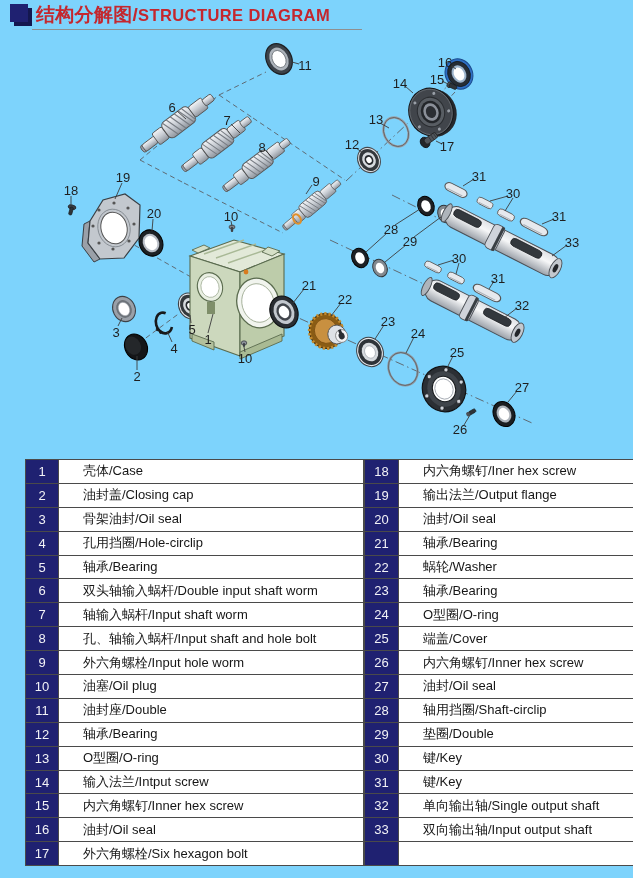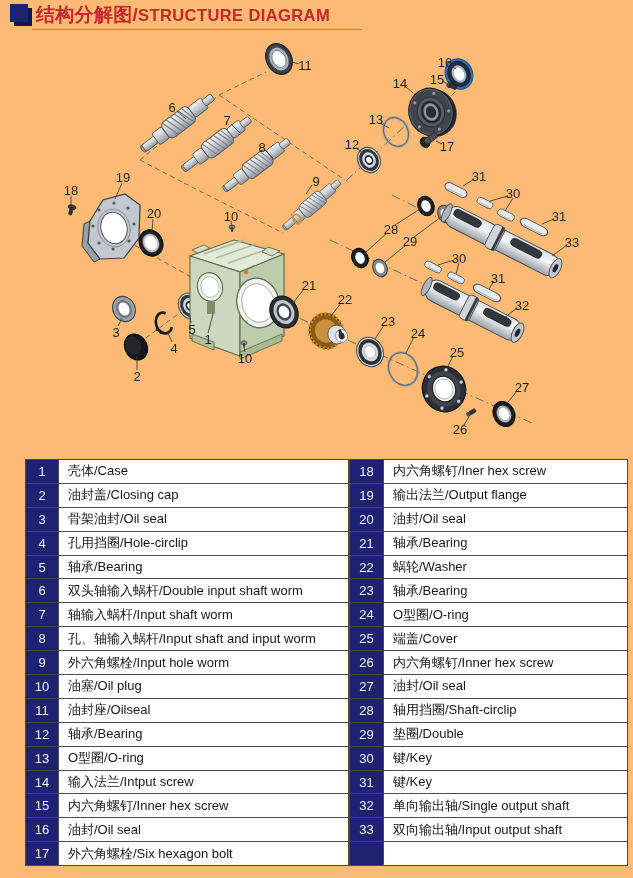--- a/index.html
+++ b/index.html
@@ -1,18 +1,18 @@
 <!DOCTYPE html>
 <html><head>
 <meta charset="utf-8">
 <style>
   html,body{margin:0;padding:0;background:#fff}
   body{width:633px;height:878px;position:relative;overflow:hidden;
        font-family:"Liberation Sans","DejaVu Sans",sans-serif;}
-  .page{position:absolute;inset:0;background:#fdba74}
+  .page{position:absolute;inset:0;background:#7dd3fc}
 
   
   .hdr{position:absolute;left:0;top:0;width:633px;height:32px}
   .hdr .sq{position:absolute;left:10px;top:4px;width:18px;height:18px;
            background:#1f2171;box-shadow:4px 4px 0 #14174f}
   .hdr .ttl{position:absolute;left:36px;top:2px;font-weight:bold;color:#c4272e;
             font-size:19px;white-space:nowrap;letter-spacing:.3px}
   .hdr .ttl .en{font-size:16.5px;letter-spacing:.4px}
   .hdr .rule{position:absolute;left:32px;top:29px;width:330px;height:1px;background:#8f8f8f}
 
@@ -22,21 +22,21 @@
   .dashdot{stroke:#5a5f64;stroke-width:.9;fill:none;stroke-dasharray:9 3.5 1.5 3.5}
   .leader{stroke:#3c3c3c;stroke-width:.9}
   .plabel{font-family:"Liberation Sans","DejaVu Sans",sans-serif;font-size:13px;
           fill:#1f1f1f;text-anchor:middle;dominant-baseline:central}
 
   
   .tables{position:absolute;left:25px;top:459px;display:flex}
   table{border-collapse:collapse;table-layout:fixed;font-size:13px;color:#161616}
   td{border:1px solid #4a4a4a;height:22.9px;padding:0;overflow:hidden;white-space:nowrap}
   td.no{background:#1f2171;color:#f2f2f6;text-align:center}
-  td.nm{padding-left:9px;background:#fff}
+  td.nm{padding-left:24px;background:#fff}
   table.tl{width:314px} table.tr{width:269px}
   table.tl td.no{width:32px} table.tl td.nm{width:280px}
   table.tr td.no{width:33px} table.tr td.nm{width:234px}
 </style>
 </head>
 <body>
 
 <div class="page">
 
   <div class="hdr">
@@ -437,33 +437,33 @@
           <tr>
             <td class="no">6</td>
             <td class="nm">双头轴输入蜗杆/Double input shaft worm</td>
           </tr>
           <tr>
             <td class="no">7</td>
             <td class="nm">轴输入蜗杆/Input shaft worm</td>
           </tr>
           <tr>
             <td class="no">8</td>
-            <td class="nm">孔、轴输入蜗杆/Input shaft and input worm</td>
+            <td class="nm">孔、轴输入蜗杆/Input shaft and hole bolt</td>
           </tr>
           <tr>
             <td class="no">9</td>
             <td class="nm">外六角螺栓/Input hole worm</td>
           </tr>
           <tr>
             <td class="no">10</td>
             <td class="nm">油塞/Oil plug</td>
           </tr>
           <tr>
             <td class="no">11</td>
-            <td class="nm">油封座/Oilseal</td>
+            <td class="nm">油封座/Double</td>
           </tr>
           <tr>
             <td class="no">12</td>
             <td class="nm">轴承/Bearing</td>
           </tr>
           <tr>
             <td class="no">13</td>
             <td class="nm">O型圈/O-ring</td>
           </tr>
           <tr>

